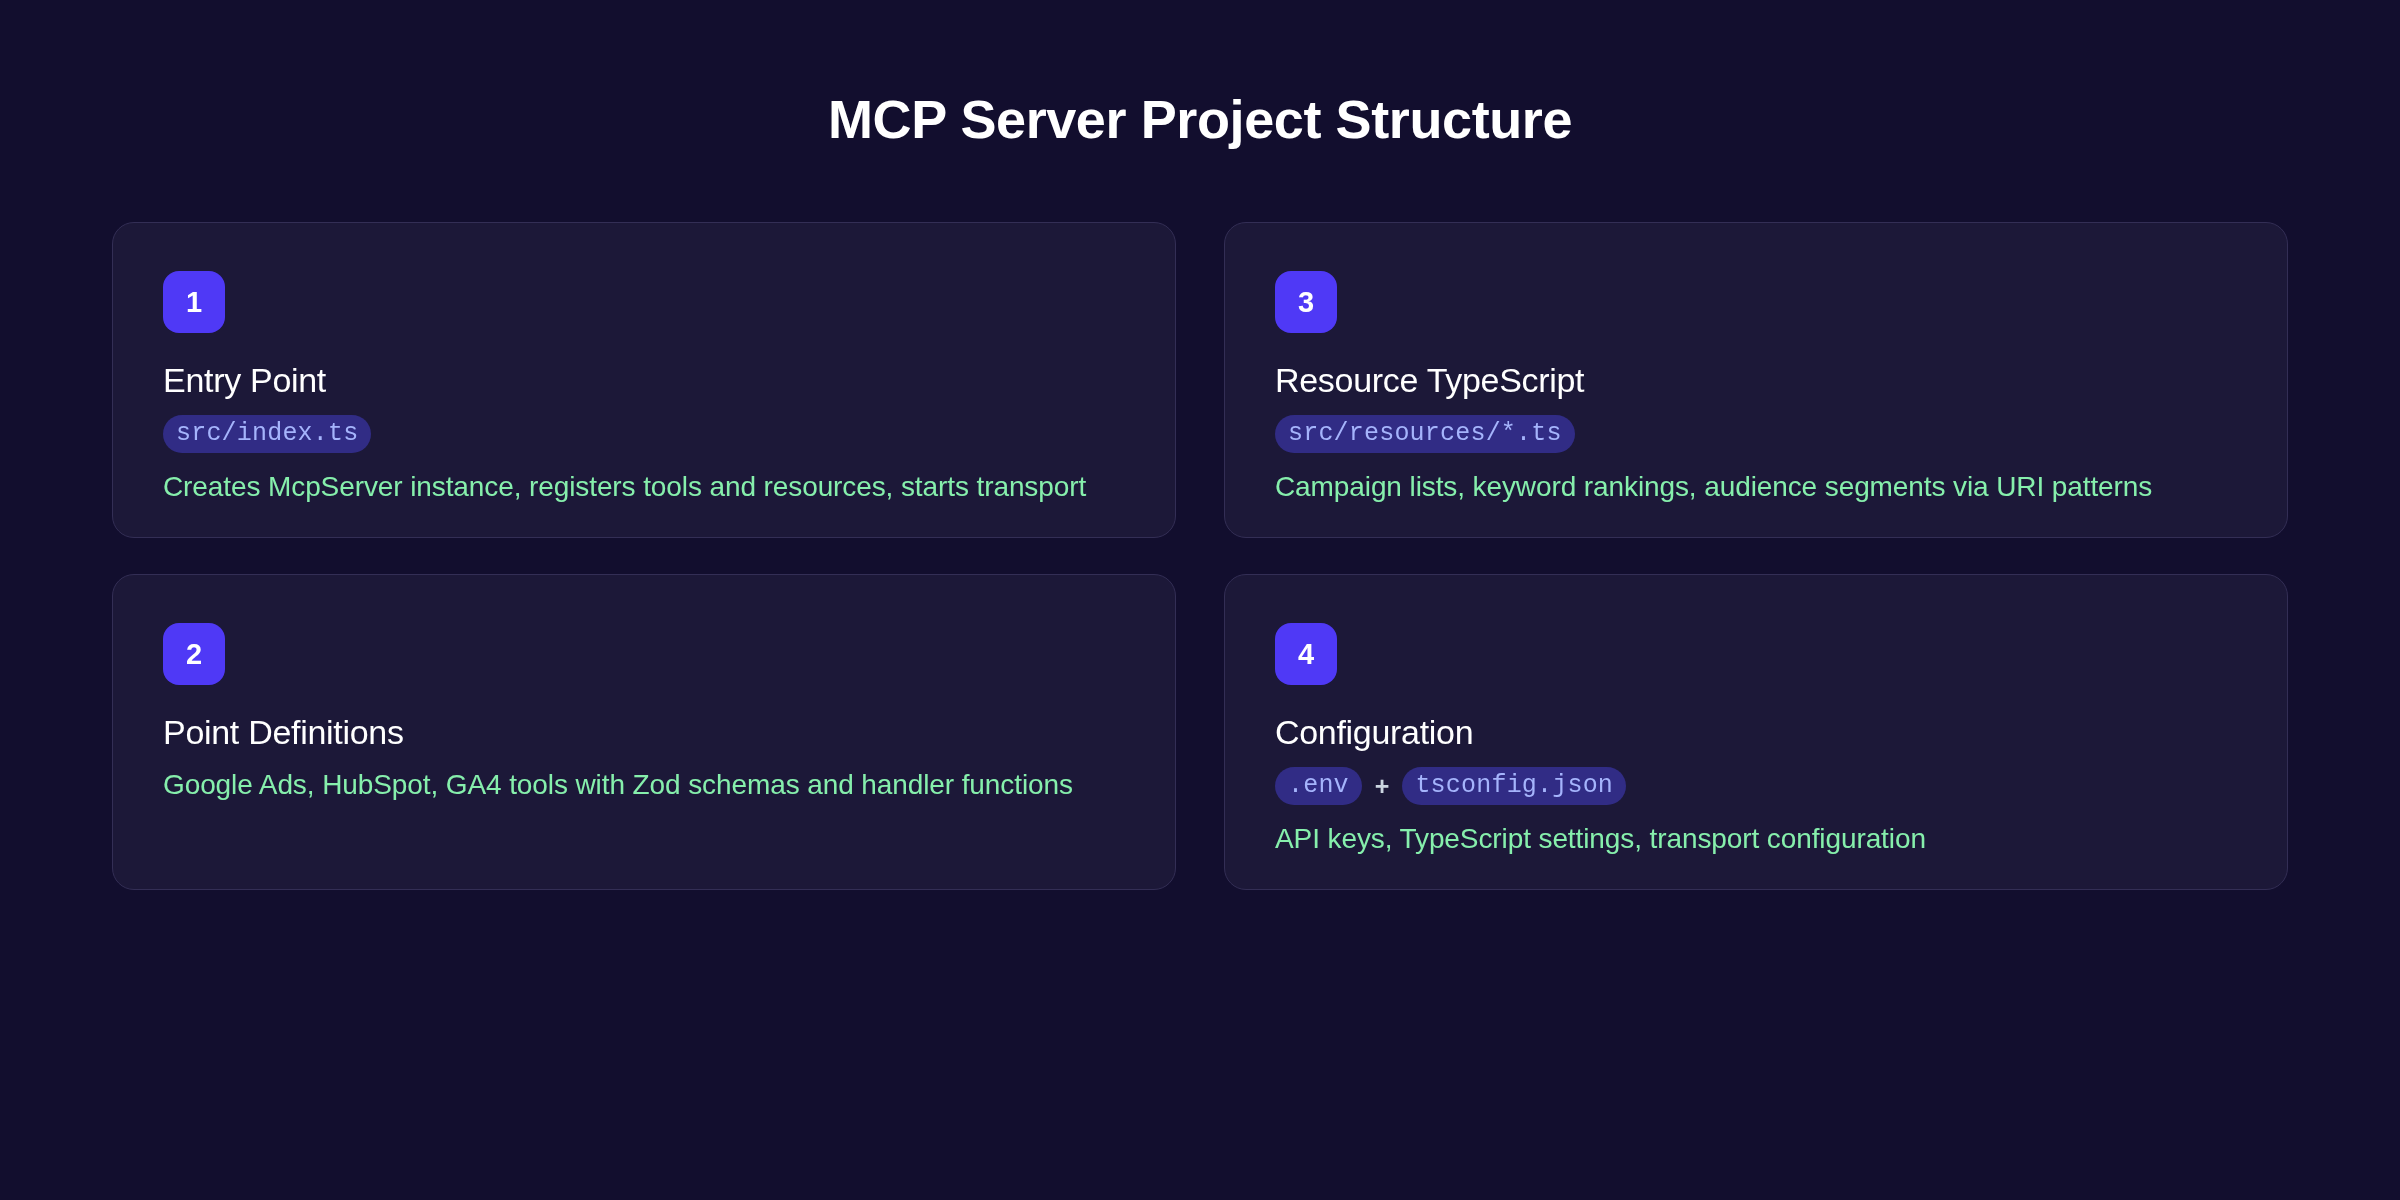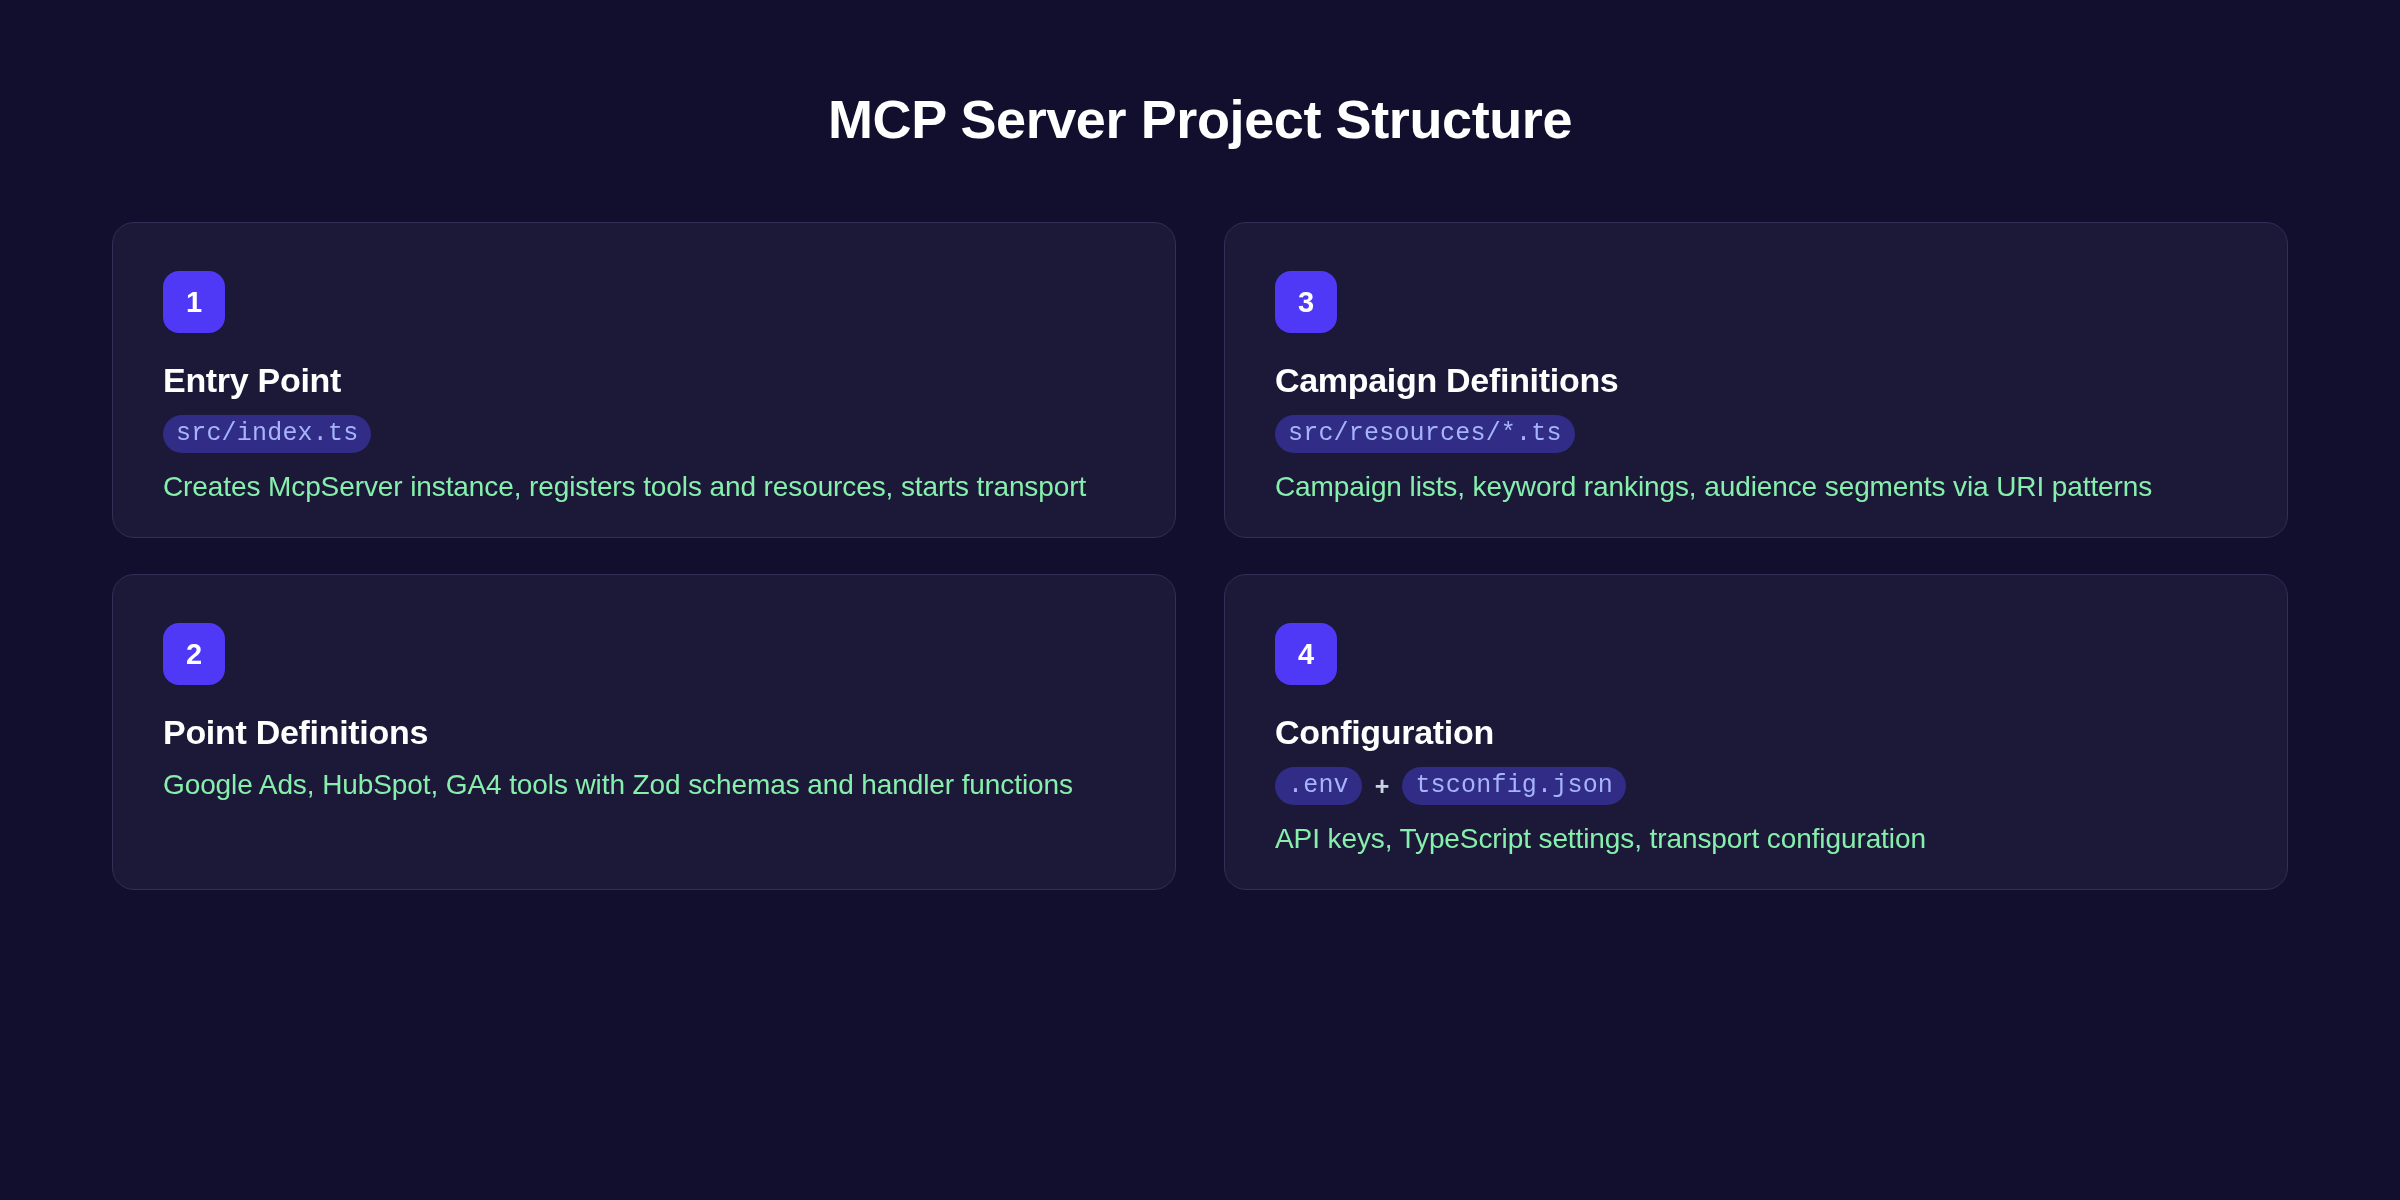--- a/index.html
+++ b/index.html
@@ -63,21 +63,21 @@
     font-weight: bold;
     display: flex;
     align-items: center;
     justify-content: center;
     font-family: "Liberation Sans", sans-serif;
   }
 
   .card-title {
     margin-top: 29px;
     font-size: 34px;
-    font-weight: bold;
+    font-weight: normal;
     color: #ffffff;
     letter-spacing: -0.3px;
     line-height: 1.1;
     font-family: "Liberation Sans", sans-serif;
   }
 
   .chips {
     margin-top: 16px;
     display: flex;
     align-items: center;
@@ -128,21 +128,21 @@
       <div class="badge">1</div>
       <div class="card-title">Entry Point</div>
       <div class="chips">
         <span class="chip">src/index.ts</span>
       </div>
       <div class="card-desc">Creates McpServer instance, registers tools and resources, starts transport</div>
     </div>
 
     <div class="card">
       <div class="badge">3</div>
-      <div class="card-title">Campaign Definitions</div>
+      <div class="card-title">Resource TypeScript</div>
       <div class="chips">
         <span class="chip">src/resources/*.ts</span>
       </div>
       <div class="card-desc">Campaign lists, keyword rankings, audience segments via URI patterns</div>
     </div>
 
     <div class="card">
       <div class="badge">2</div>
       <div class="card-title">Point Definitions</div>
       <div class="card-desc">Google Ads, HubSpot, GA4 tools with Zod schemas and handler functions</div>

